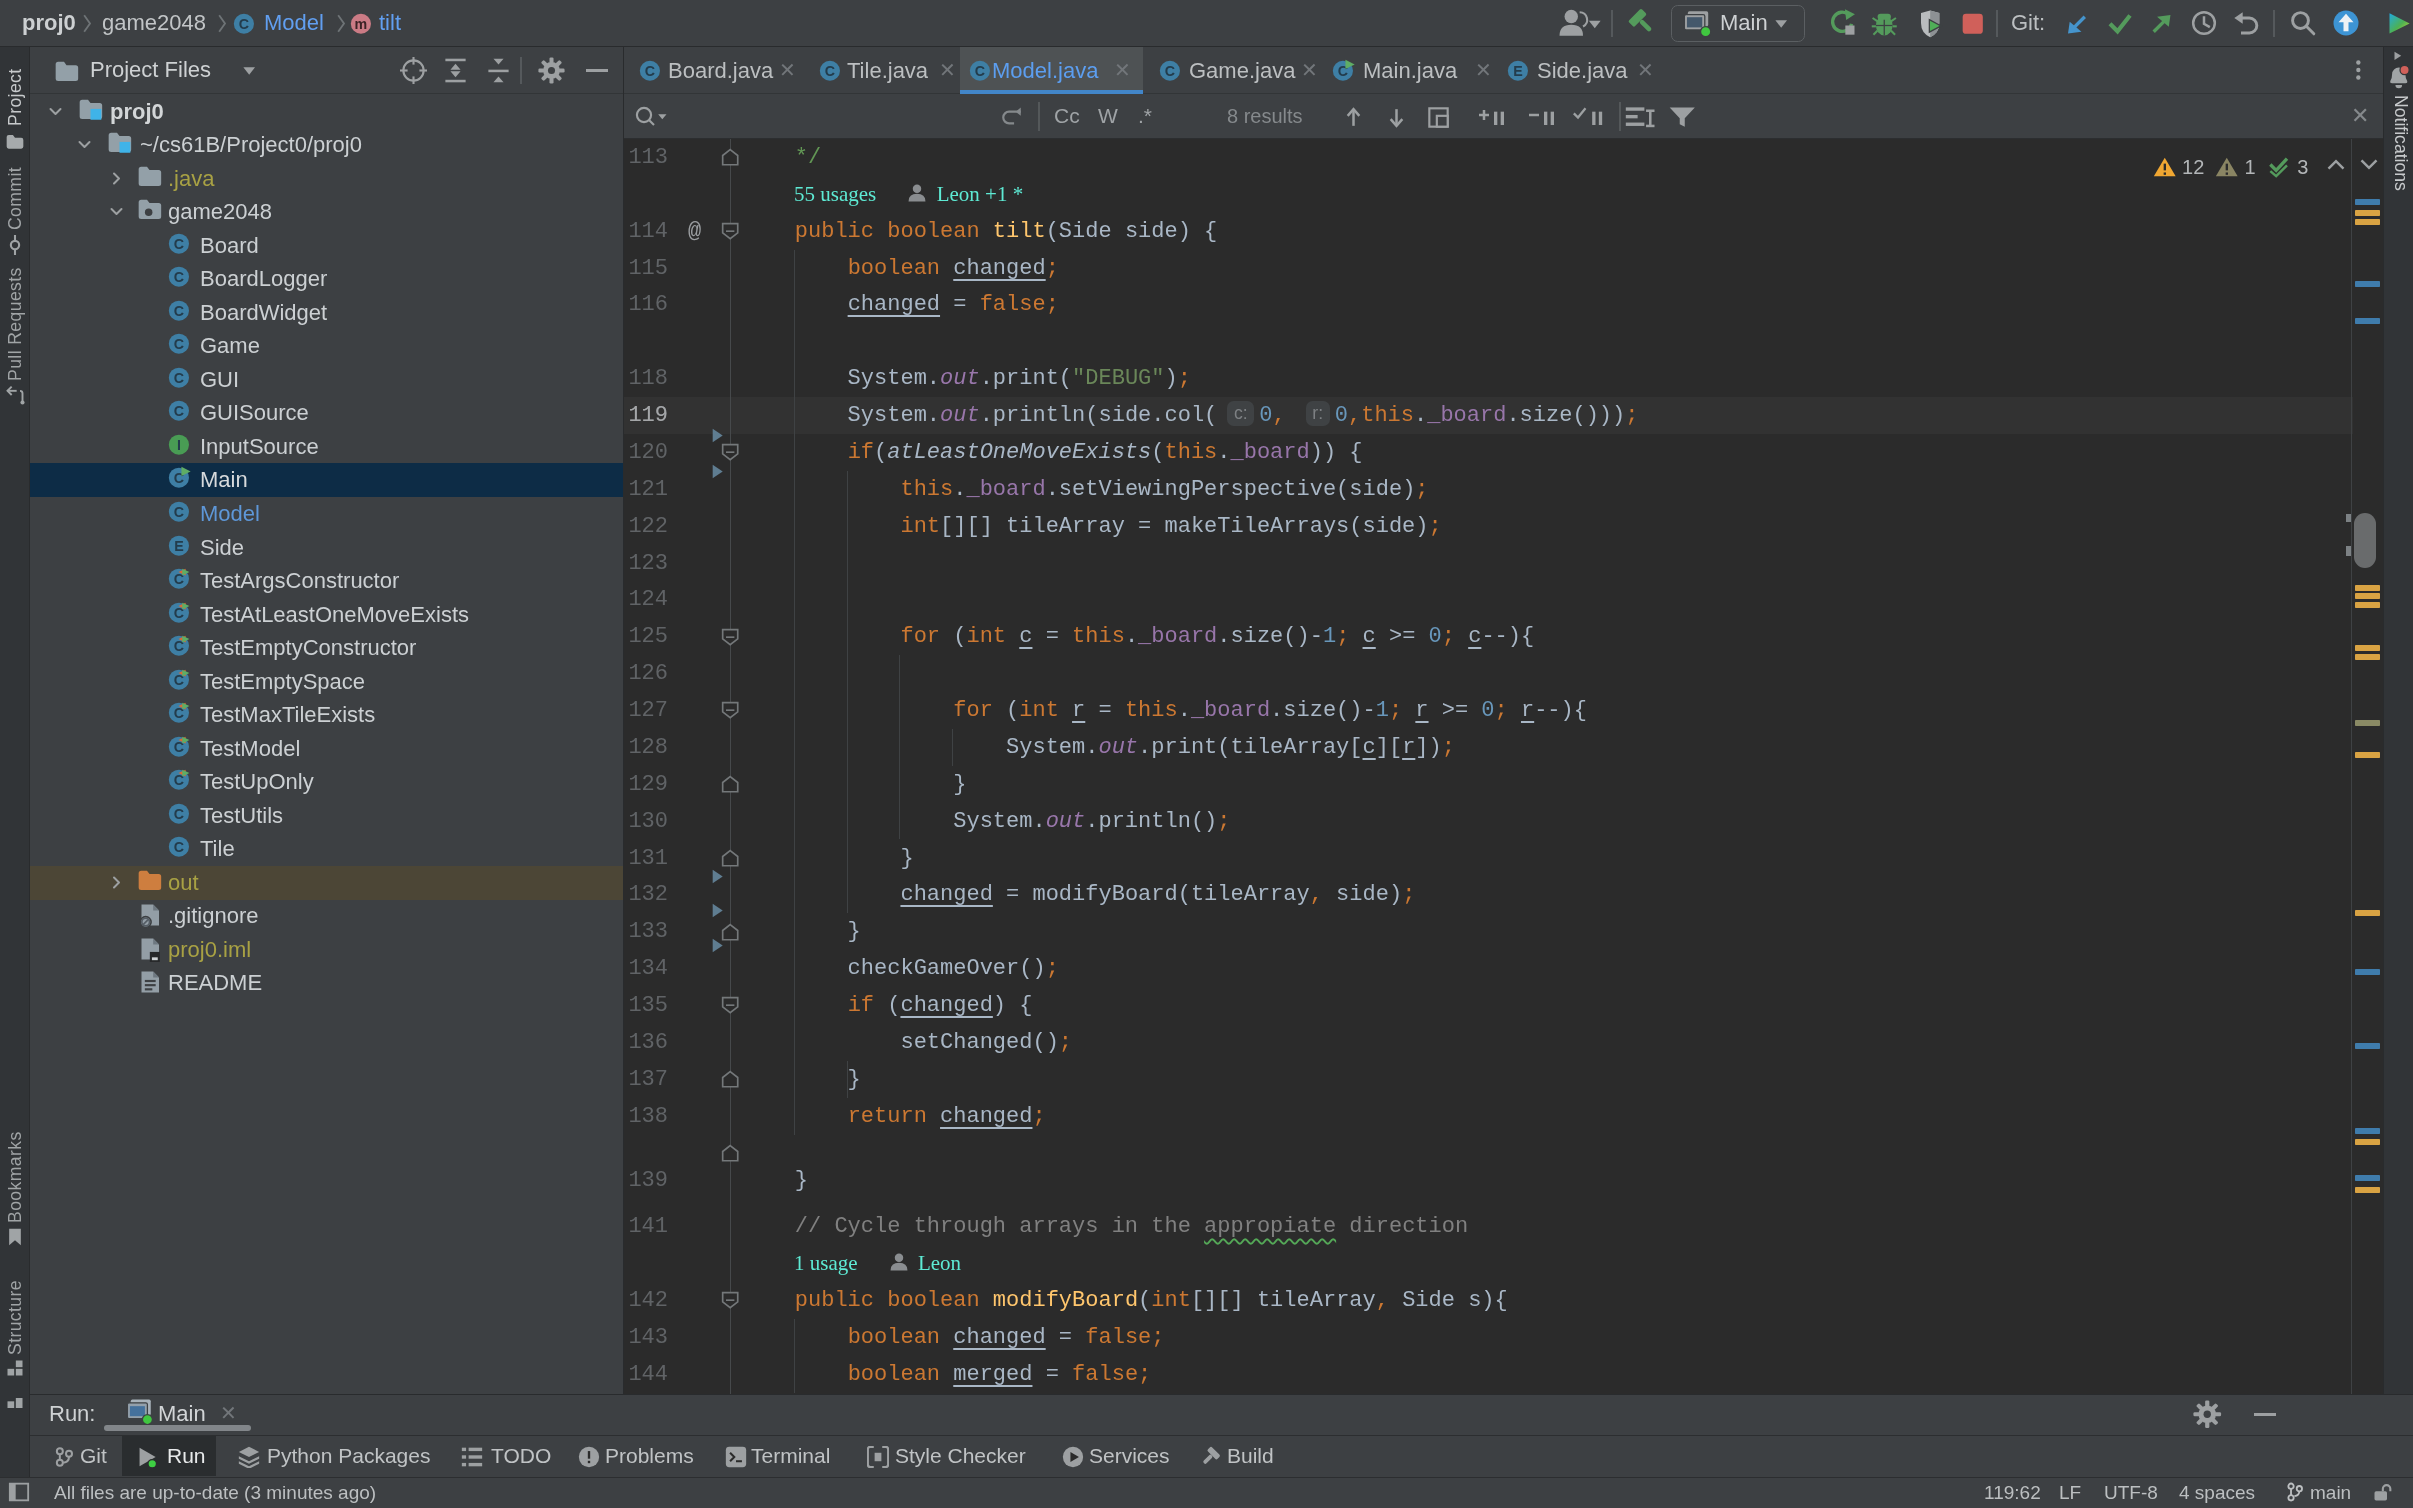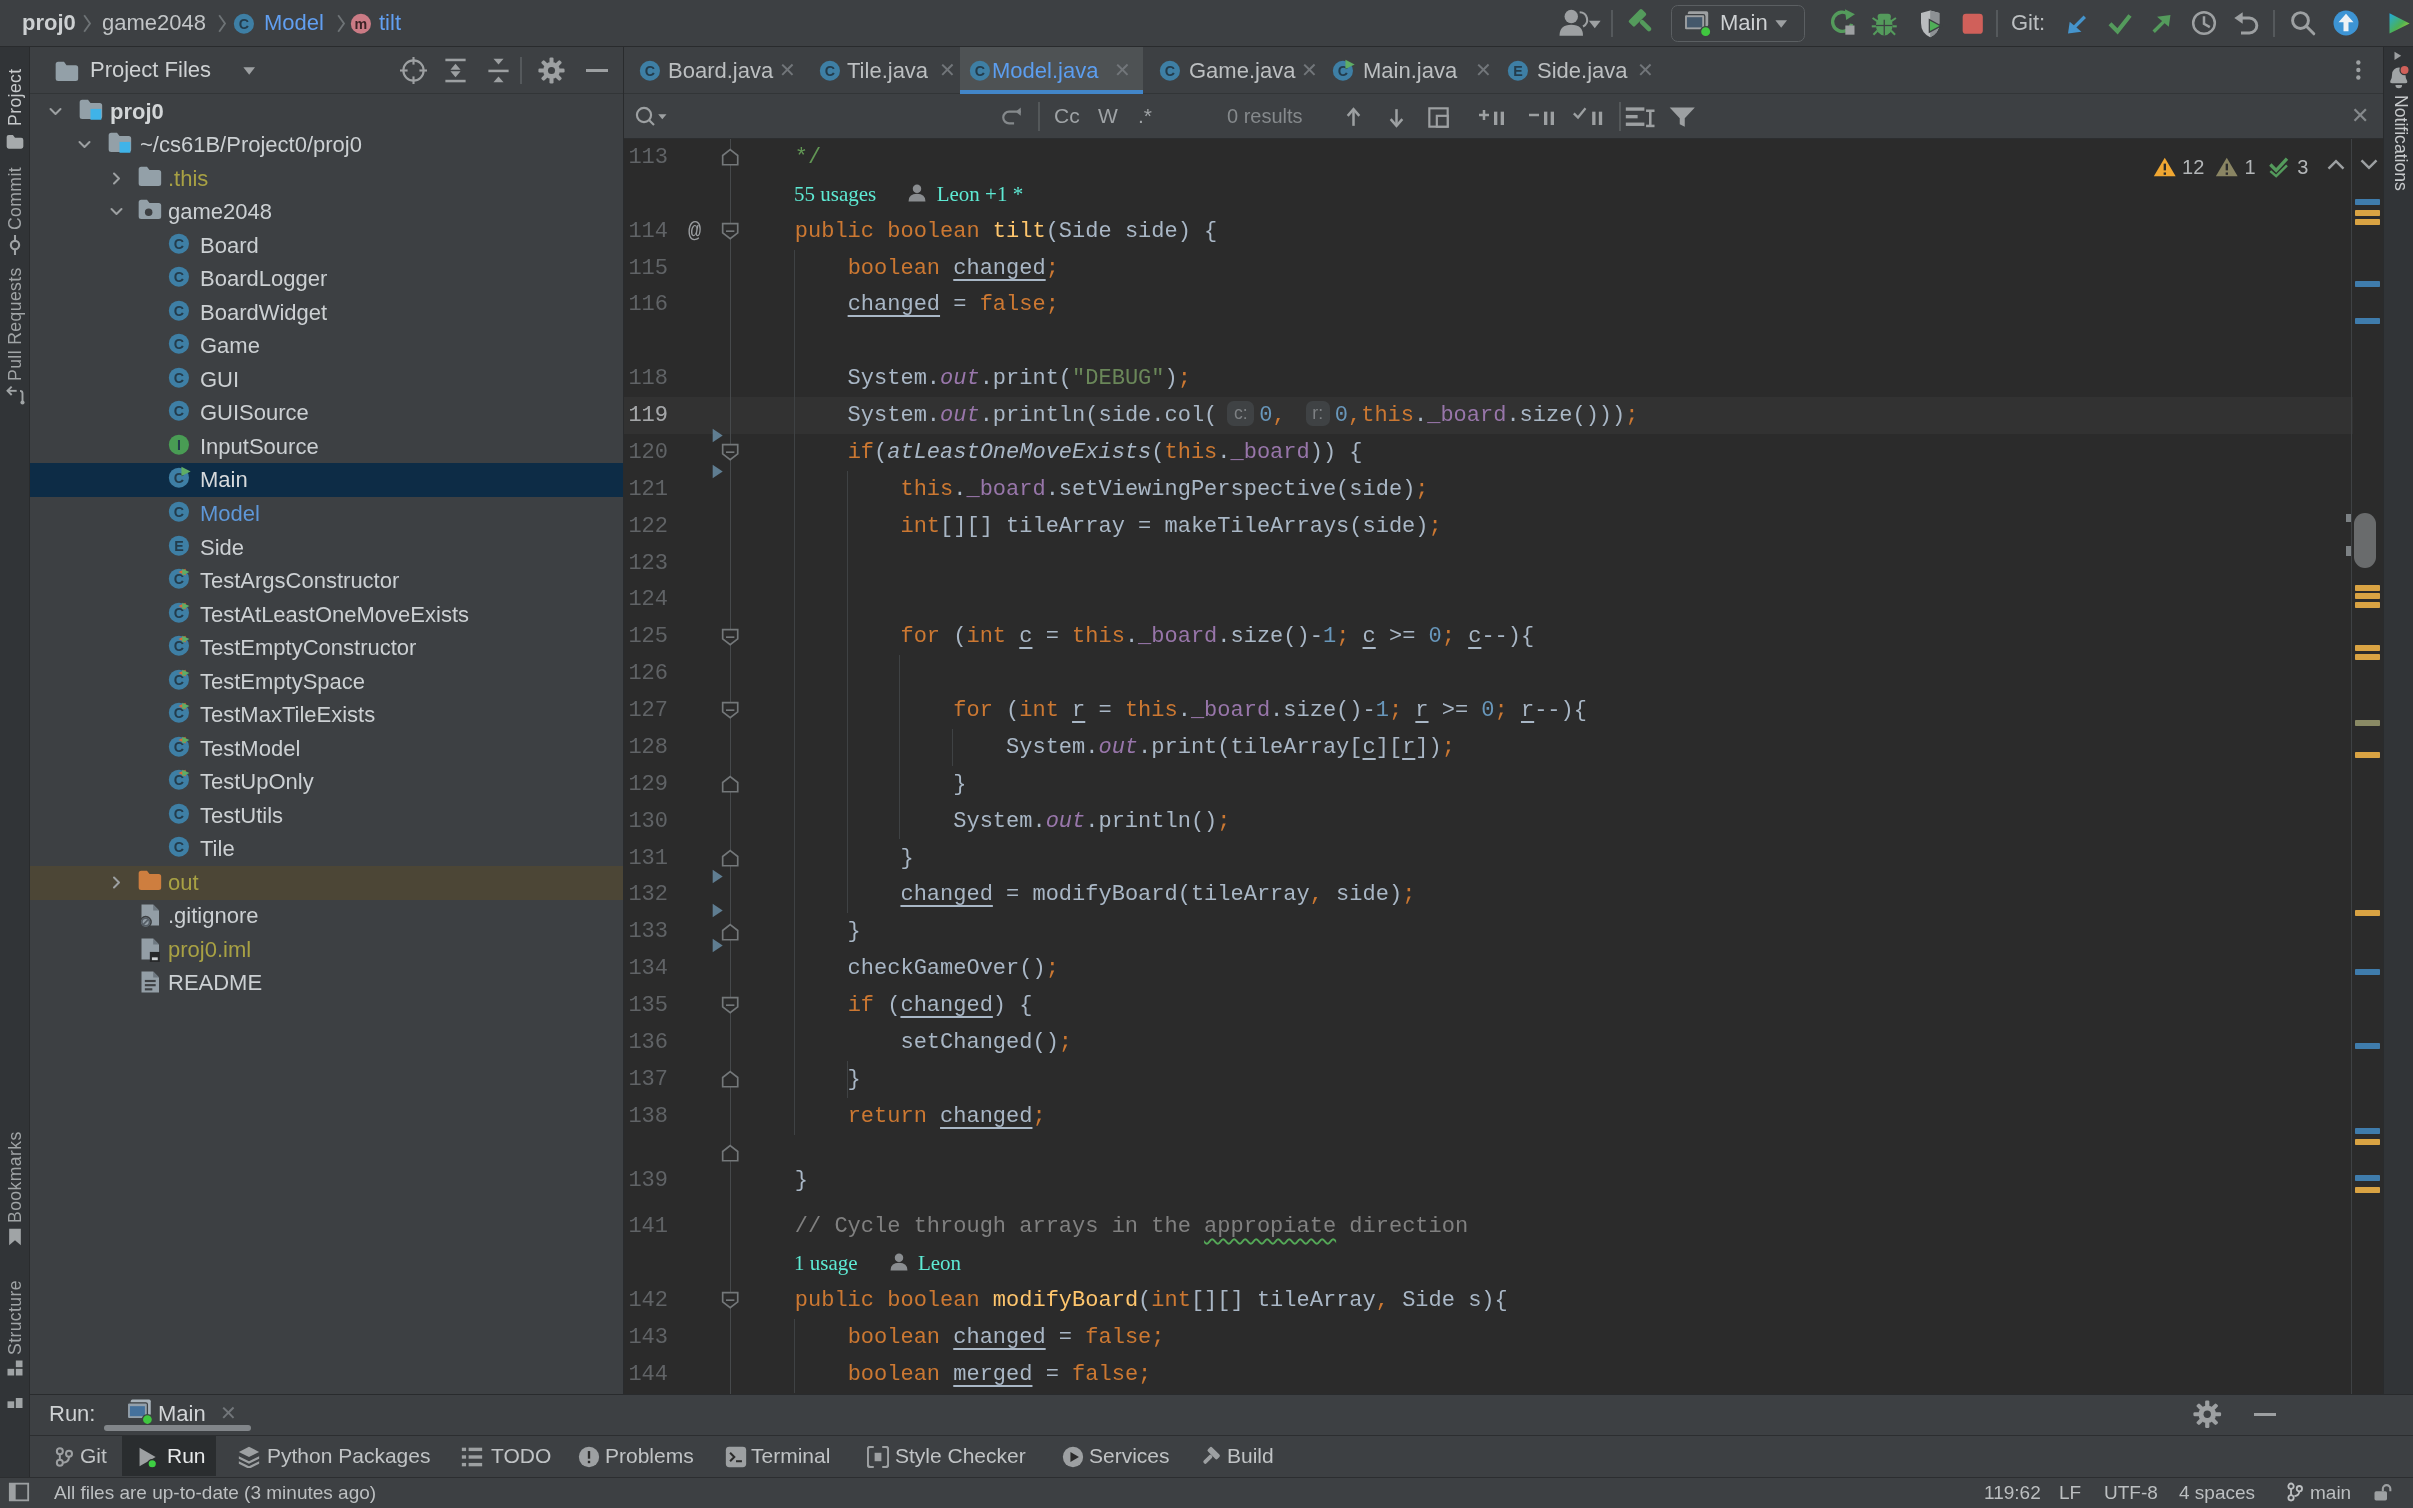--- a/index.html
+++ b/index.html
@@ -235,21 +235,21 @@
       </svg>
 <div class="tlabel" style="left:110px;color:#ccd0d3;">~/cs61B/Project0/proj0</div>
 </div>
 <div class="trow" style="top:115px;">
 <svg class="abs" style="left:79px;top:9.2px" width="15" height="15" viewBox="0 0 18 18">
         <polyline points="6,3 12,9 6,15" fill="none" stroke="#9da0a2" stroke-width="2.4" stroke-linecap="round" stroke-linejoin="round"></polyline>
       </svg>
 <svg class="abs" style="left:107px;top:3.4px" width="25" height="28.5" viewBox="0 0 30 34">
         <path d="M2 5 q0-3 3-3 h7 l3 4 h11 q3 0 3 3 v13 q0 3-3 3 h-21 q-3 0-3-3 z" fill="#93a0a8"></path>
       </svg>
-<div class="tlabel" style="left:138px;color:#a8a144;">.this</div>
+<div class="tlabel" style="left:138px;color:#a8a144;">.java</div>
 </div>
 <div class="trow" style="top:148px;">
 <svg class="abs" style="left:79px;top:9.2px" width="15" height="15" viewBox="0 0 18 18">
         <polyline points="3,6 9,12 15,6" fill="none" stroke="#9da0a2" stroke-width="2.4" stroke-linecap="round" stroke-linejoin="round"></polyline>
       </svg>
 <svg class="abs" style="left:107px;top:3.4px" width="25" height="28.5" viewBox="0 0 30 34">
         <path d="M2 5 q0-3 3-3 h7 l3 4 h11 q3 0 3 3 v13 q0 3-3 3 h-21 q-3 0-3-3 z" fill="#93a0a8"></path>
         <circle cx="14" cy="17" r="4.5" fill="#3d4043"></circle>
       </svg>
 <div class="tlabel" style="left:138px;color:#ccd0d3;">game2048</div>
@@ -493,21 +493,21 @@
     <polygon points="30,11 40,11 35,17" fill="#9da0a2"></polygon>
   </svg>
 <svg class="abs" style="left:999px;top:105px" width="28.5" height="25" viewBox="0 0 34 30">
     <path d="M 26 8 h-14 a7 7 0 0 0 0 14 h6" fill="none" stroke="#85898c" stroke-width="2.6"></path>
     <polygon points="26,3 26,13 20,8" fill="#85898c"></polygon>
   </svg>
 <div class="abs" style="left:1038px;top:102px;width:1.7px;height:28.5px;background:#54585a"></div>
 <div class="abs" style="left:1054px;top:94px;height:45px;line-height:44px;font-size:21px;color:#9fa3a6">Cc</div>
 <div class="abs" style="left:1098px;top:94px;height:45px;line-height:44px;font-size:21px;color:#9fa3a6">W</div>
 <div class="abs" style="left:1138px;top:94px;height:45px;line-height:44px;font-size:21px;color:#9fa3a6">.*</div>
-<div class="abs" style="left:1227px;top:94px;height:45px;line-height:44px;font-size:20px;color:#85898c">0 results</div>
+<div class="abs" style="left:1227px;top:94px;height:45px;line-height:44px;font-size:20px;color:#85898c">8 results</div>
 <svg class="abs" style="left:1341px;top:105px" width="25" height="25" viewBox="0 0 30 30">
     <line x1="15" y1="25" x2="15" y2="7" stroke="#9da0a2" stroke-width="3"></line>
     <polyline points="8,13 15,5 22,13" fill="none" stroke="#9da0a2" stroke-width="3"></polyline>
   </svg>
 <svg class="abs" style="left:1384px;top:105px" width="25" height="25" viewBox="0 0 30 30">
     <line x1="15" y1="5" x2="15" y2="23" stroke="#9da0a2" stroke-width="3"></line>
     <polyline points="8,17 15,25 22,17" fill="none" stroke="#9da0a2" stroke-width="3"></polyline>
   </svg>
 <svg class="abs" style="left:1426px;top:105px" width="25" height="25" viewBox="0 0 30 30">
     <rect x="4" y="4" width="22" height="22" fill="none" stroke="#9da0a2" stroke-width="2.6"></rect>

